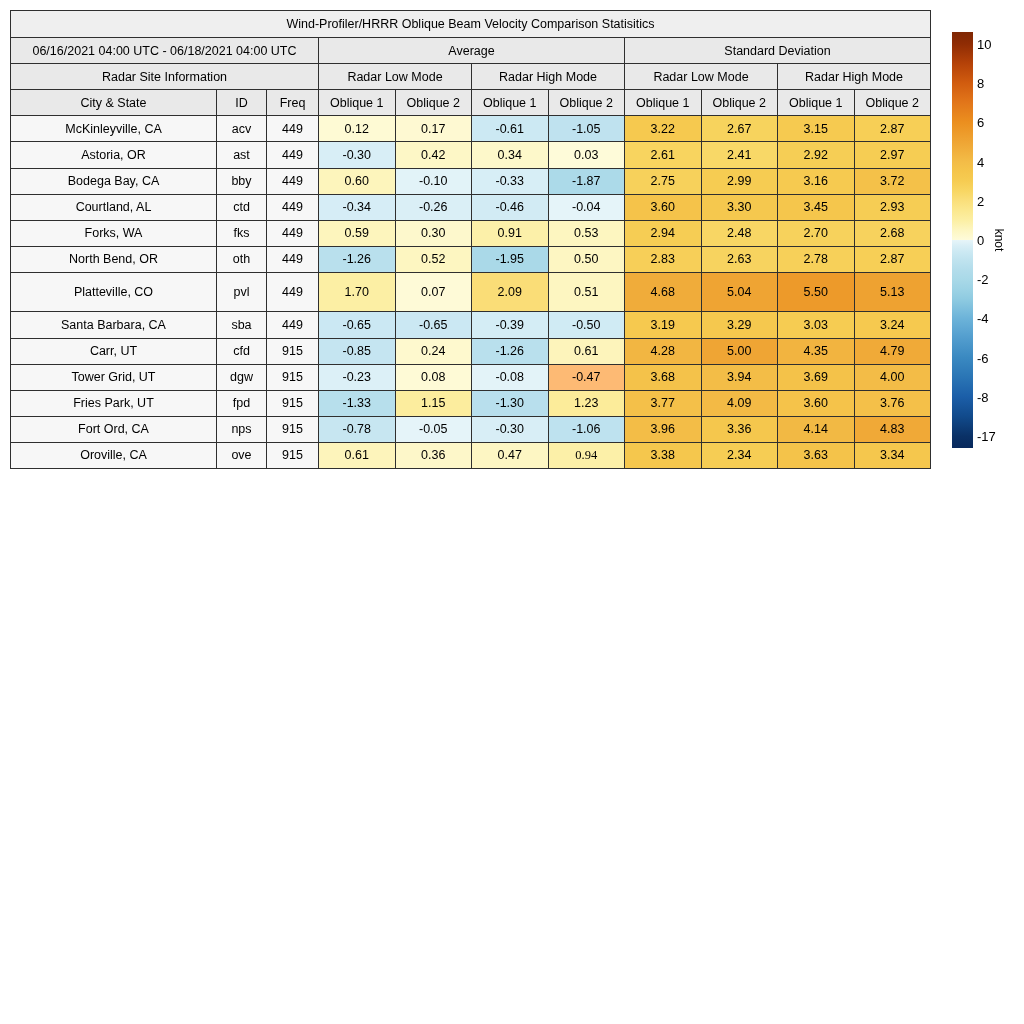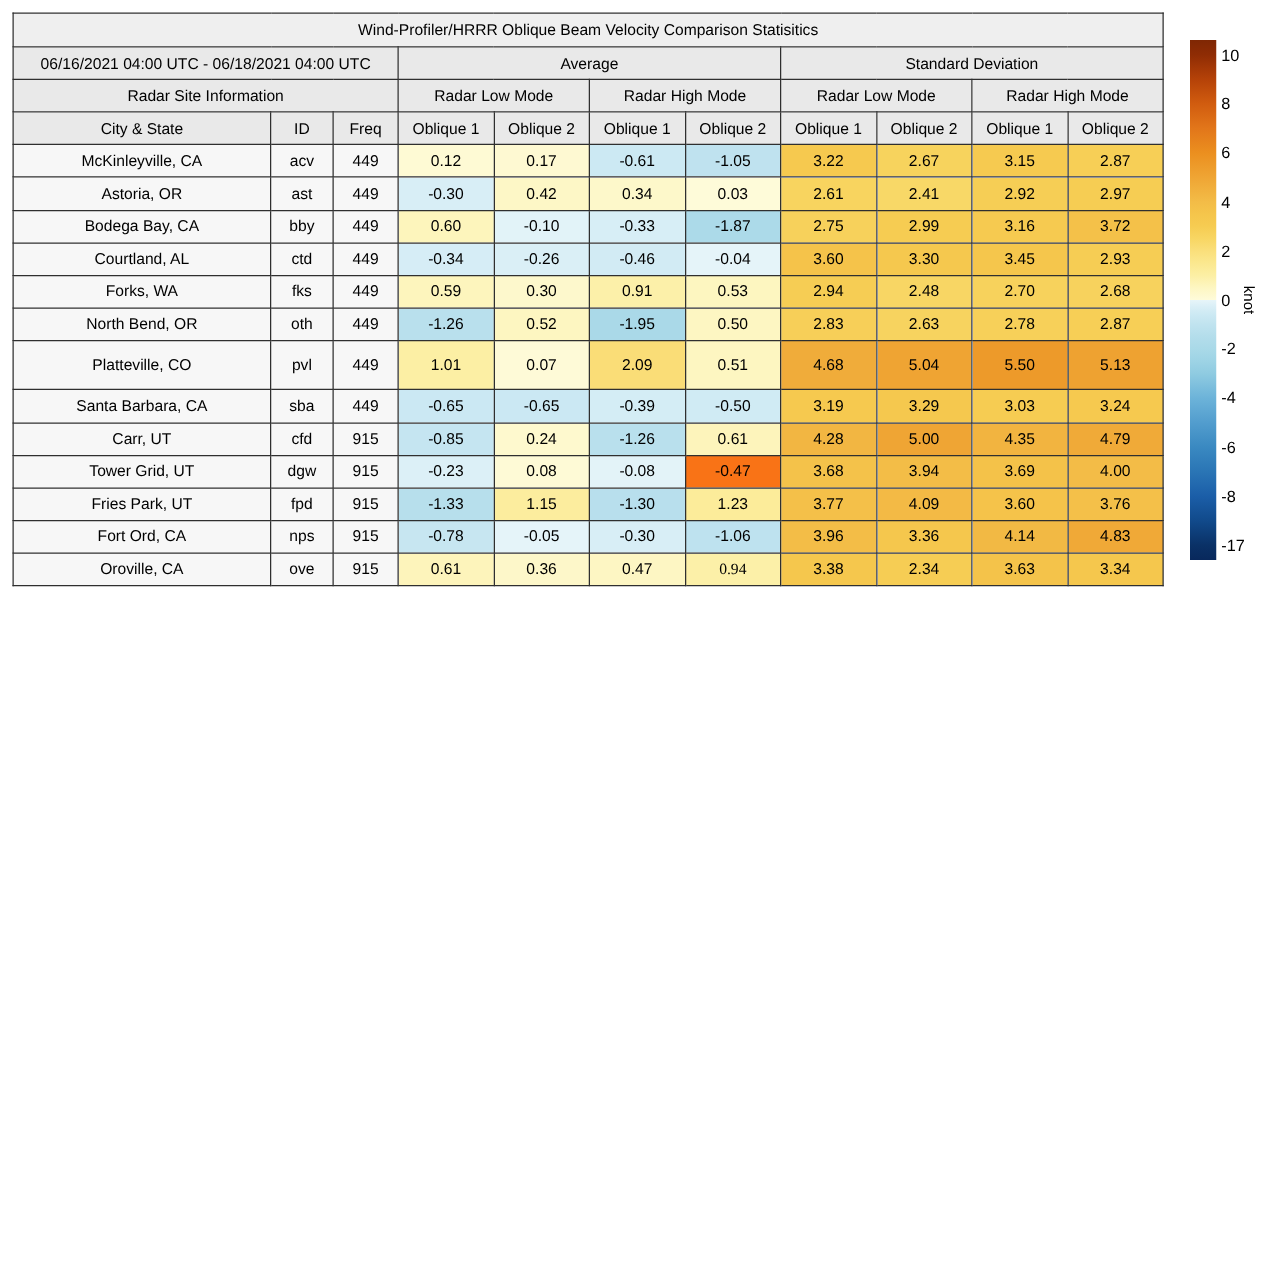--- a/index.html
+++ b/index.html
@@ -137,21 +137,21 @@
         <td style="background: rgb(253, 246, 194);">0.50</td>
         <td style="background: rgb(247, 207, 88);">2.83</td>
         <td style="background: rgb(247, 211, 95);">2.63</td>
         <td style="background: rgb(247, 208, 89);">2.78</td>
         <td style="background: rgb(247, 207, 86);">2.87</td>
       </tr>
       <tr style="height: 38px;">
         <td class="info">Platteville, CO</td>
         <td class="info">pvl</td>
         <td class="info">449</td>
-        <td style="background: rgb(252, 239, 164);">1.01</td>
+        <td style="background: rgb(252, 239, 164);">1.70</td>
         <td style="background: rgb(254, 250, 215);">0.07</td>
         <td style="background: rgb(250, 221, 119);">2.09</td>
         <td style="background: rgb(253, 246, 193);">0.51</td>
         <td style="background: rgb(240, 172, 58);">4.68</td>
         <td style="background: rgb(239, 164, 51);">5.04</td>
         <td style="background: rgb(237, 154, 42);">5.50</td>
         <td style="background: rgb(238, 162, 49);">5.13</td>
       </tr>
       <tr style="height: 25px;">
         <td class="info">Santa Barbara, CA</td>
@@ -179,21 +179,21 @@
         <td style="background: rgb(242, 180, 64);">4.35</td>
         <td style="background: rgb(240, 170, 56);">4.79</td>
       </tr>
       <tr style="height: 25px;">
         <td class="info">Tower Grid, UT</td>
         <td class="info">dgw</td>
         <td class="info">915</td>
         <td style="background: rgb(220, 240, 247);">-0.23</td>
         <td style="background: rgb(254, 250, 214);">0.08</td>
         <td style="background: rgb(227, 243, 248);">-0.08</td>
-        <td style="background: #f97316;">-0.47</td>
+        <td style="background: #fdba74;">-0.47</td>
         <td style="background: rgb(244, 194, 74);">3.68</td>
         <td style="background: rgb(243, 189, 71);">3.94</td>
         <td style="background: rgb(244, 194, 73);">3.69</td>
         <td style="background: rgb(243, 188, 71);">4.00</td>
       </tr>
       <tr style="height: 25px;">
         <td class="info">Fries Park, UT</td>
         <td class="info">fpd</td>
         <td class="info">915</td>
         <td style="background: rgb(183, 223, 236);">-1.33</td>

